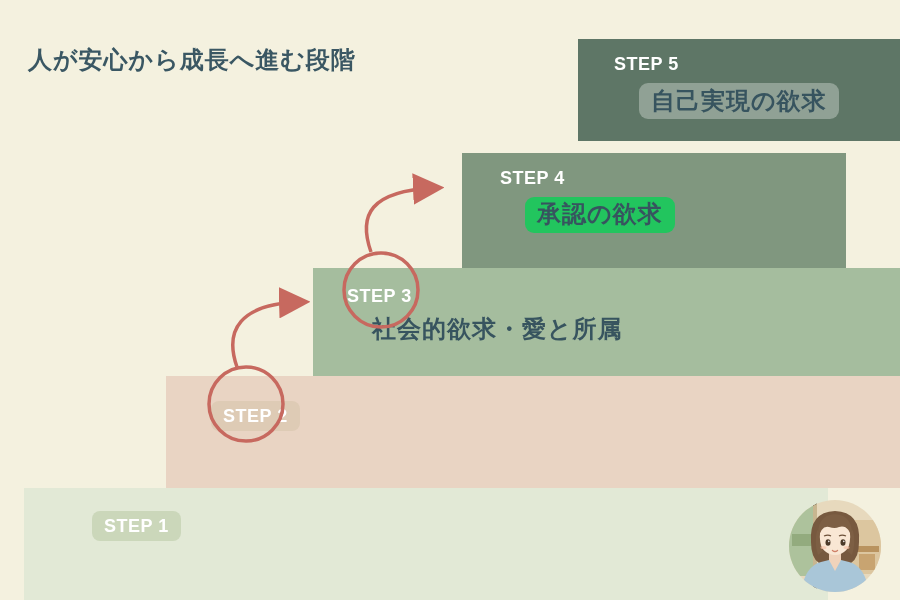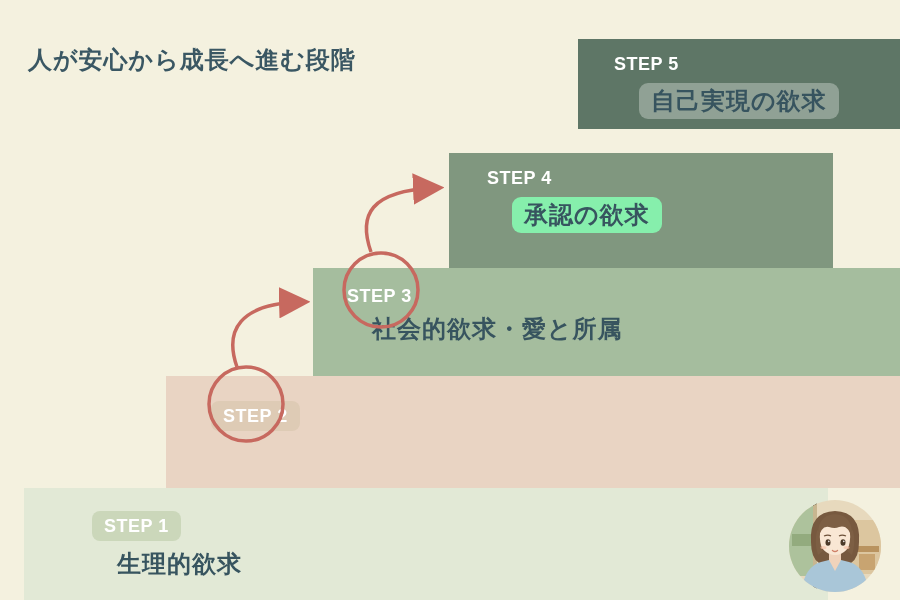--- a/index.html
+++ b/index.html
@@ -19,22 +19,22 @@
     font-size: 24px;
     font-weight: bold;
     letter-spacing: 1px;
     color: var(--title_text, #3a5763);
     white-space: nowrap;
   }
   .step { position: absolute; }
   .s1 { left: 24px;  top: 488px; width: 804px; height: 112px; padding: 23px 0 0 68px; }
   .s2 { left: 166px; top: 376px; width: 734px; height: 112px; padding: 25px 0 0 45px; }
   .s3 { left: 313px; top: 268px; width: 587px; height: 128px; padding: 19px 0 0 34px; }
-  .s4 { left: 449px; top: 153px; width: 384px; height: 115px; padding: 16px 0 0 38px; }
-  .s5 { left: 578px; top: 39px;  width: 322px; height: 90px; padding: 16px 0 0 36px; }
+  .s4 { left: 462px; top: 153px; width: 384px; height: 115px; padding: 16px 0 0 38px; }
+  .s5 { left: 578px; top: 39px;  width: 322px; height: 102px; padding: 16px 0 0 36px; }
   .step-label {
     display: inline-block;
     color: var(--step_label_text, #ffffff);
     font-size: 18px;
     font-weight: bold;
     letter-spacing: 0.5px;
     line-height: 1;
   }
   .label-badge {
     padding: 6px 12px;
@@ -85,40 +85,37 @@
   <div class="step s5" style="background-color: rgb(94, 118, 102);">
     <span class="step-label">STEP 5</span>
     <div class="need-row">
       <span class="need need-badge" style="background-color: rgb(144, 161, 149);">自己実現の欲求</span>
     </div>
   </div>
 
   <div class="step s4" style="background-color: rgb(128, 151, 127);">
     <span class="step-label">STEP 4</span>
     <div class="need-row">
-      <span class="need need-badge" style="background-color: #86efac;">承認の欲求</span>
+      <span class="need need-badge" style="background-color: #22c55e; font-family: Liberation Serif, serif;">承認の欲求</span>
     </div>
   </div>
 
   <div class="step s3" style="background-color: rgb(165, 189, 158);">
     <span class="step-label">STEP 3</span>
     <div class="need-row">
       <span class="need">社会的欲求・愛と所属</span>
     </div>
   </div>
 
   <div class="step s2" style="background-color: rgb(233, 212, 195);">
     <span class="step-label label-badge" style="background-color: rgb(222, 203, 181);">STEP 2</span>
   </div>
 
   <div class="step s1" style="background-color: rgb(226, 233, 214);">
     <span class="step-label label-badge" style="background-color: rgb(203, 215, 186);">STEP 1</span>
-    <div class="need-row">
-      <span class="need">生理的欲求</span>
-    </div>
   </div>
 
   <svg class="overlay" width="900" height="600" viewBox="0 0 900 600">
     <defs>
       <marker id="ah" markerWidth="9" markerHeight="9" refX="6" refY="4.5" orient="auto">
         <path d="M0,0 L9,4.5 L0,9 Z" fill="var(--arrow_color, #c7695f)"></path>
       </marker>
     </defs>
     <circle cx="246" cy="404" r="37"></circle>
     <circle cx="381" cy="290" r="37"></circle>

